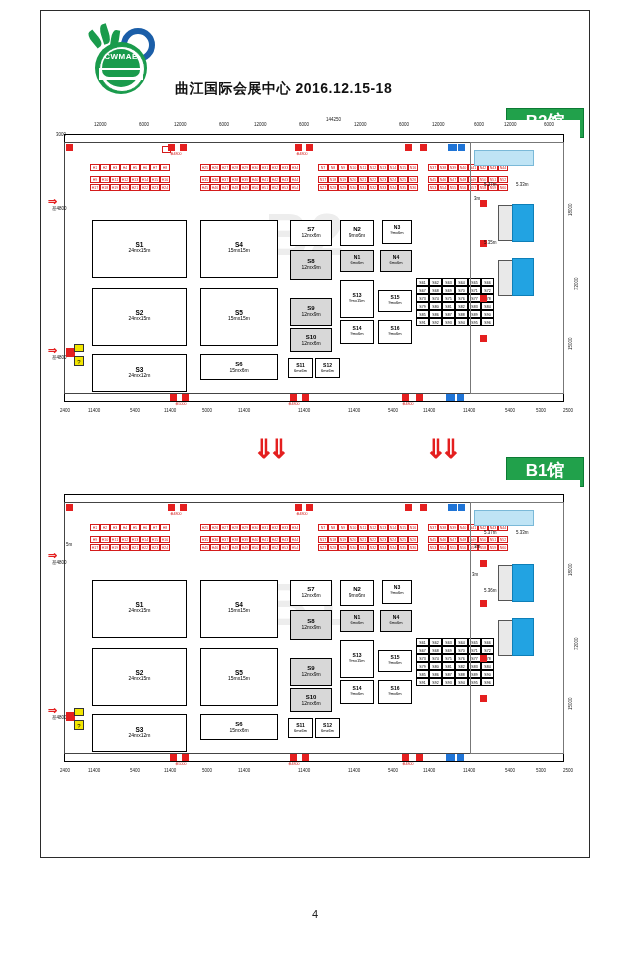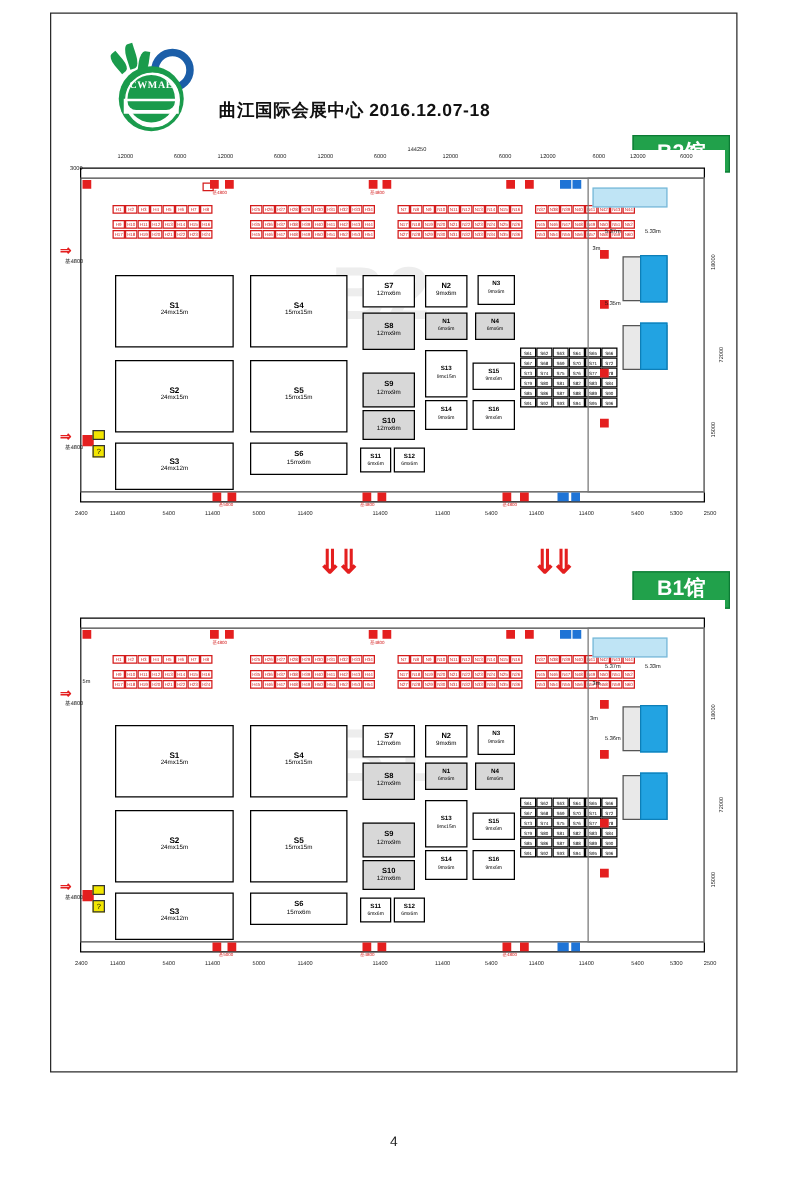--- a/index.html
+++ b/index.html
@@ -4,21 +4,21 @@
 <style>
   html,body{margin:0;padding:0;background:#ffffff;}
   body{width:630px;height:958px;position:relative;font-family:"Liberation Sans",sans-serif;overflow:hidden;}
   .page{position:absolute;left:0;top:0;width:630px;height:958px;}
 
   
   .page-frame{position:absolute;left:40px;top:10px;width:550px;height:848px;border:1px solid #2b2b2b;box-sizing:border-box;}
 
   
   .header{position:absolute;left:85px;top:22px;width:470px;height:86px;}
-  .logo{position:absolute;left:0;top:13px;width:80px;height:70px;font-family:Liberation Serif, serif;}
+  .logo{position:absolute;left:0;top:2px;width:80px;height:70px;}
   .logo .circle{position:absolute;left:10px;top:18px;width:52px;height:52px;border-radius:50%;background:#1a9b4c;}
   .logo .circle2{position:absolute;left:14px;top:22px;width:44px;height:44px;border-radius:50%;background:#ffffff;border:1px solid #1a9b4c;}
   .logo .inner{position:absolute;left:17px;top:25px;width:38px;height:38px;border-radius:50%;background:#1a9b4c;}
   .logo .band{position:absolute;left:14px;top:44px;width:44px;height:12px;background:#ffffff;}
   .logo .band2{position:absolute;left:17px;top:46px;width:38px;height:7px;background:#1a9b4c;border-radius:0 0 19px 19px;}
   .logo .cw{position:absolute;left:18px;top:28px;width:36px;text-align:center;font-size:8px;color:#ffffff;font-weight:bold;letter-spacing:.5px;}
   .logo .leaf{position:absolute;left:2px;top:0px;width:40px;height:42px;}
   .logo .leaf span{position:absolute;background:#1a9b4c;border-radius:50% 0 50% 0;}
   .logo .gear{position:absolute;left:36px;top:4px;width:34px;height:34px;border-radius:50%;border:6px solid #1b5ea8;box-sizing:border-box;}
   .logo .gear:after{content:"";position:absolute;left:6px;top:6px;width:10px;height:10px;border-radius:50%;background:#ffffff;}
@@ -80,21 +80,21 @@
         <span style="left:24px;top:6px;width:8px;height:18px;transform:rotate(8deg);"></span>
       </div>
       <div class="gear"></div>
       <div class="circle"></div>
       <div class="circle2"></div>
       <div class="inner"></div>
       <div class="band"></div>
       <div class="band2"></div>
       <div class="cw">CWMAE</div>
     </div>
-    <div class="title-sub">曲江国际会展中心  2016.12.07-18</div>
+    <div class="title-sub">曲江国际会展中心  2016.12.15-18</div>
   </div>
 
   <div class="hall-badge" id="hall-b2">B2馆</div>
   <div class="hall-badge" id="hall-b1">B1馆</div>
 
   <div class="hall" id="hallB2" style="left:50px;top:120px;width:530px;height:300px;">
 
     <div class="watermark" style="left:215px;top:80px;">B2</div>
 
     <div class="dimrow" style="left:14px;top:2px;width:500px;">

